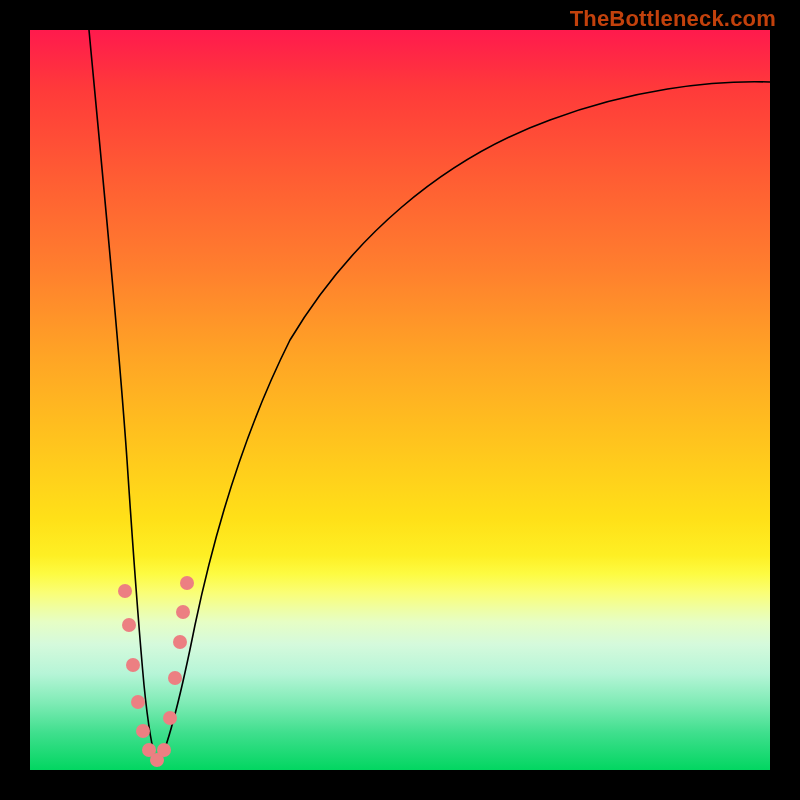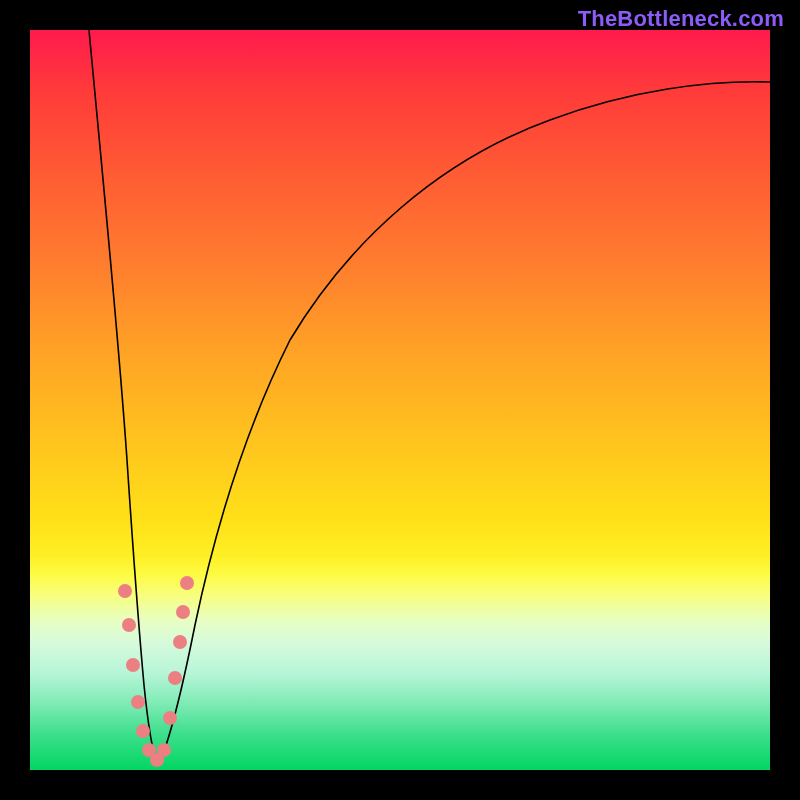--- a/index.html
+++ b/index.html
@@ -30,25 +30,25 @@
       #e6fec5 80%,
       #d5fadc 83%,
       #b6f5d7 87%,
       #7eebb5 91%,
       #3fdf8d 95%,
       #02d661 100%
     );
   }
   .watermark {
     position: absolute;
-    top: 6px; right: 16px;
+    top: 6px; right: 24px;
     font-family: Arial, Helvetica, sans-serif;
     font-size: 22px;
     font-weight: 600;
-    color: #8b5cf6;
+    color: #c2410c;
     letter-spacing: 0.2px;
   }
   svg.curves {
     position: absolute;
     left: 0; top: 0;
     width: 740px; height: 740px;
   }
   .curve { fill: none; stroke: #000; stroke-width: 1.6; }
   .marker { fill: #ec7f82; }
 </style>

